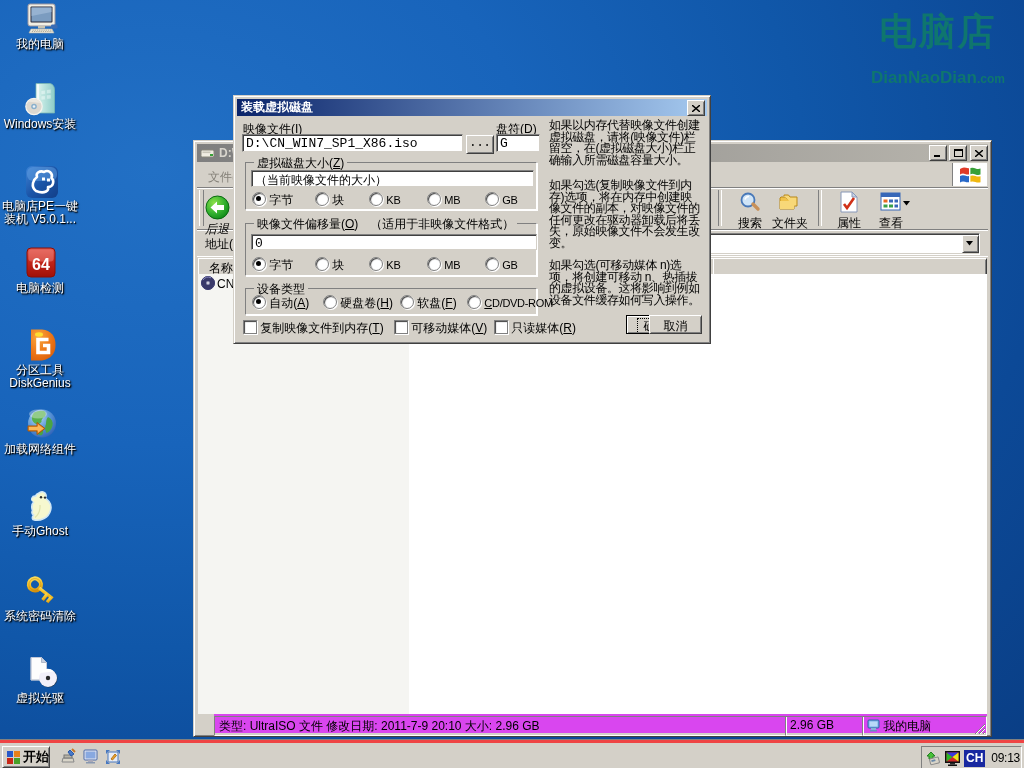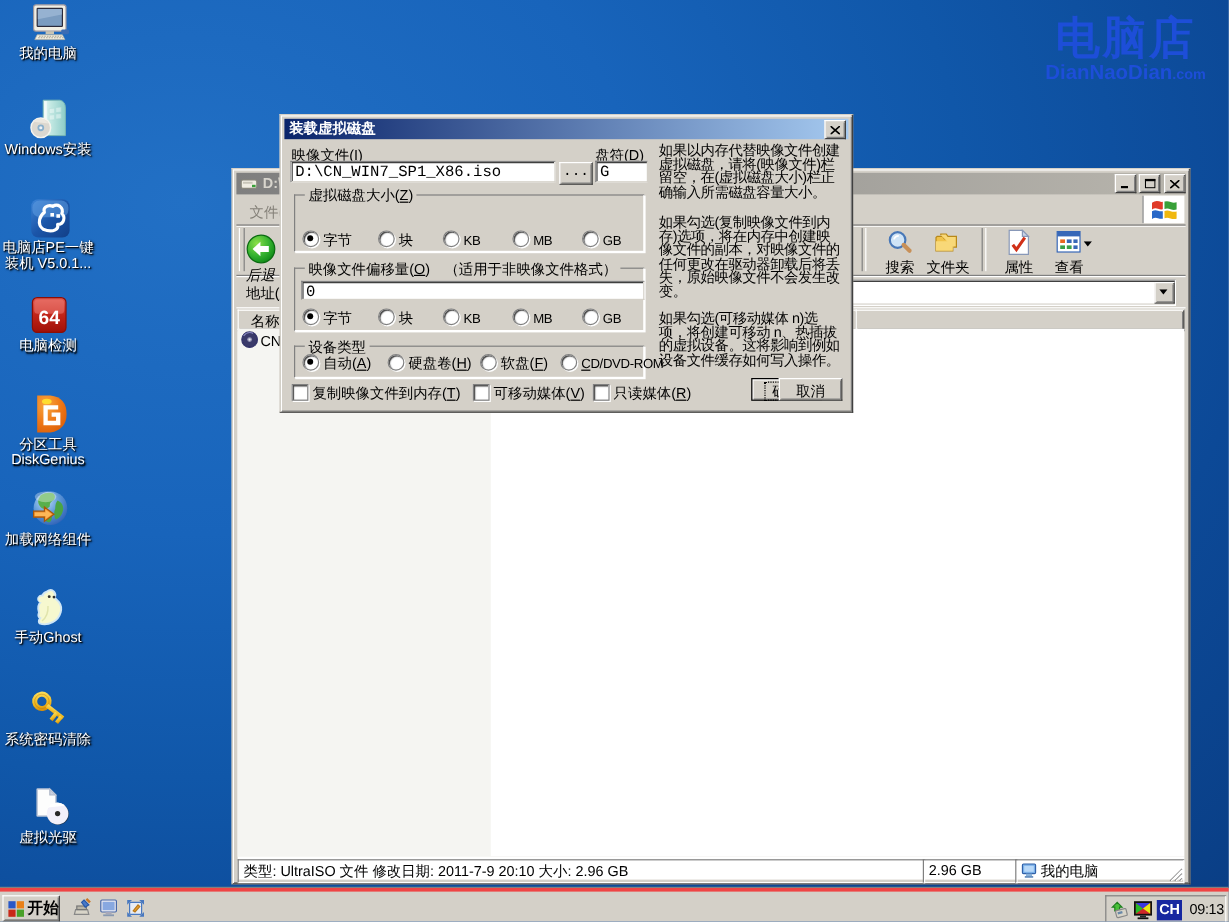--- a/index.html
+++ b/index.html
@@ -26,23 +26,23 @@
 .radio.on:after{content:"";position:absolute;left:3px;top:3px;width:5px;height:5px;background:#000;border-radius:50%;}
 .chk{display:inline-block;width:12px;height:12px;background:#fff;border:1px solid #808080;box-shadow:inset 1px 1px 1px #404040, 1px 1px 0 #fff;vertical-align:-2px;}
 .lat{font-size:11px;letter-spacing:-0.3px;}
 .fld{position:absolute;background:#fff;border:1px solid #808080;border-right-color:#d4d0c8;border-bottom-color:#d4d0c8;box-shadow:inset 1px 1px 0 #404040;font-family:"Liberation Mono",monospace;font-size:13px;color:#000;padding:1px 0 0 3px;overflow:hidden;white-space:nowrap;}
 
 #taskbar{left:0;top:740px;width:1024px;height:28px;background:#d4d0c8;border-top:3px solid #ef4444;box-shadow:0 -1px 0 #808080;}
 </style>
 </head>
 <body>
 
-<div class="abs" id="logo" style="left:868px;top:12px;width:140px;text-align:center;color:#1d4ed8;">
+<div class="abs" id="logo" style="left:868px;top:12px;width:140px;text-align:center;color:#0f766e;">
   <div style="font-size:37px;font-weight:bold;letter-spacing:2px;line-height:40px;">电脑店</div>
-  <div style="font-size:17px;font-weight:bold;line-height:16px;margin-top:1px;">DianNaoDian<span style="font-size:12px;">.com</span></div>
+  <div style="font-size:17px;font-weight:bold;line-height:16px;margin-top:18px;">DianNaoDian<span style="font-size:12px;">.com</span></div>
 </div>
 
 <div id="icons">
 <div class="dicon" style="top:2px;">
   <div class="ic"><svg width="34" height="34" viewBox="0 0 34 34">
     <rect x="4" y="2" width="27" height="22" rx="2" fill="#f2efe4" stroke="#9a96a0"></rect>
     <rect x="6.5" y="4.5" width="22" height="16" rx="1" fill="#2a2a3a"></rect>
     <rect x="7.5" y="5.5" width="20" height="14" fill="#7b9cc0"></rect>
     <path d="M7.5 5.5 L27.5 5.5 L27.5 10 L7.5 14 Z" fill="#9db8d4" opacity=".8"></path>
     <rect x="14" y="24" width="7" height="2.5" fill="#c8c4b4"></rect>
@@ -313,21 +313,21 @@
           <circle cx="7" cy="7" r="6.5" fill="#3a3a6a" stroke="#202048"></circle>
           <circle cx="7" cy="7" r="6.5" fill="none" stroke="#5858a0" stroke-width=".8" opacity=".6"></circle>
           <path d="M2 4 A6.5 6.5 0 0 1 10 1.8" stroke="#8888c0" fill="none"></path>
           <circle cx="7" cy="7" r="2" fill="#9a9ab8"></circle>
           <circle cx="7" cy="7" r=".9" fill="#e8e8f0"></circle>
         </svg>
     </div>
     <span style="position:absolute;left:19px;top:3px;color:#000;">CN_WIN7_SP1_X86.iso</span>
   </div>
 
-  <div class="abs" style="left:4px;bottom:3px;right:4px;height:19px;background:#ffffff;">
+  <div class="abs" style="left:20px;bottom:3px;right:4px;height:19px;background:#d946ef;">
     <div class="abs" style="left:0;top:2px;width:567px;height:17px;border:1px solid;border-color:#808080 #fff #fff #808080;padding:1px 0 0 4px;overflow:hidden;white-space:nowrap;">类型: UltraISO 文件 修改日期: 2011-7-9 20:10 大小: 2.96 GB</div>
     <div class="abs" style="left:571px;top:2px;width:73px;height:17px;border:1px solid;border-color:#808080 #fff #fff #808080;padding:1px 0 0 4px;">2.96 GB</div>
     <div class="abs" style="left:648px;top:2px;right:0px;height:17px;border:1px solid;border-color:#808080 #fff #fff #808080;padding:1px 0 0 4px;">
       <svg width="13" height="13" viewBox="0 0 13 13" style="vertical-align:-2px;">
           <rect x="1" y="1" width="11" height="8" rx="1" fill="#7ab0e8" stroke="#3060a8"></rect>
           <rect x="2.5" y="2.5" width="8" height="5" fill="#b8d8f8"></rect>
           <rect x="4" y="9" width="5" height="2" fill="#88b0d8"></rect>
           <rect x="3" y="11" width="7" height="1.5" fill="#6890c0"></rect>
         </svg>
       我的电脑
@@ -348,20 +348,21 @@
       </span>
   </div>
   <div class="abs" style="left:9px;top:25px;">映像文件(<span style="text-decoration:underline">I</span>)</div>
   <div class="abs" style="left:262px;top:25px;">盘符(<span style="text-decoration:underline">D</span>)</div>
   <div class="fld" style="left:8px;top:38px;width:216px;height:15px;">D:\CN_WIN7_SP1_X86.iso</div>
   <div class="abs btn" style="left:232px;top:39px;width:26px;height:17px;text-align:center;font-family:'Liberation Mono',monospace;">...</div>
   <div class="fld" style="left:262px;top:38px;width:39px;height:15px;">G</div>
 
   <div class="gbox" style="left:11px;top:66px;width:290px;height:46px;">
     <div class="glabel">虚拟磁盘大小(<span style="text-decoration:underline">Z</span>)</div>
+    <div class="fld" style="left:5px;top:7px;width:278px;height:14px;font-family:'Liberation Sans',sans-serif;font-size:12px;">（当前映像文件的大小）</div>
     <div class="abs" style="left:6px;top:29px;"><span class="radio on"></span> 字节</div>
     <div class="abs" style="left:69px;top:29px;"><span class="radio"></span> 块</div>
     <div class="abs" style="left:123px;top:29px;"><span class="radio"></span> <span class="lat">KB</span></div>
     <div class="abs" style="left:181px;top:29px;"><span class="radio"></span> <span class="lat">MB</span></div>
     <div class="abs" style="left:239px;top:29px;"><span class="radio"></span> <span class="lat">GB</span></div>
   </div>
 
   <div class="gbox" style="left:11px;top:127px;width:290px;height:51px;">
     <div class="glabel">映像文件偏移量(<span style="text-decoration:underline">O</span>)　（适用于非映像文件格式）</div>
     <div class="fld" style="left:5px;top:10px;width:281px;height:13px;">0</div>

